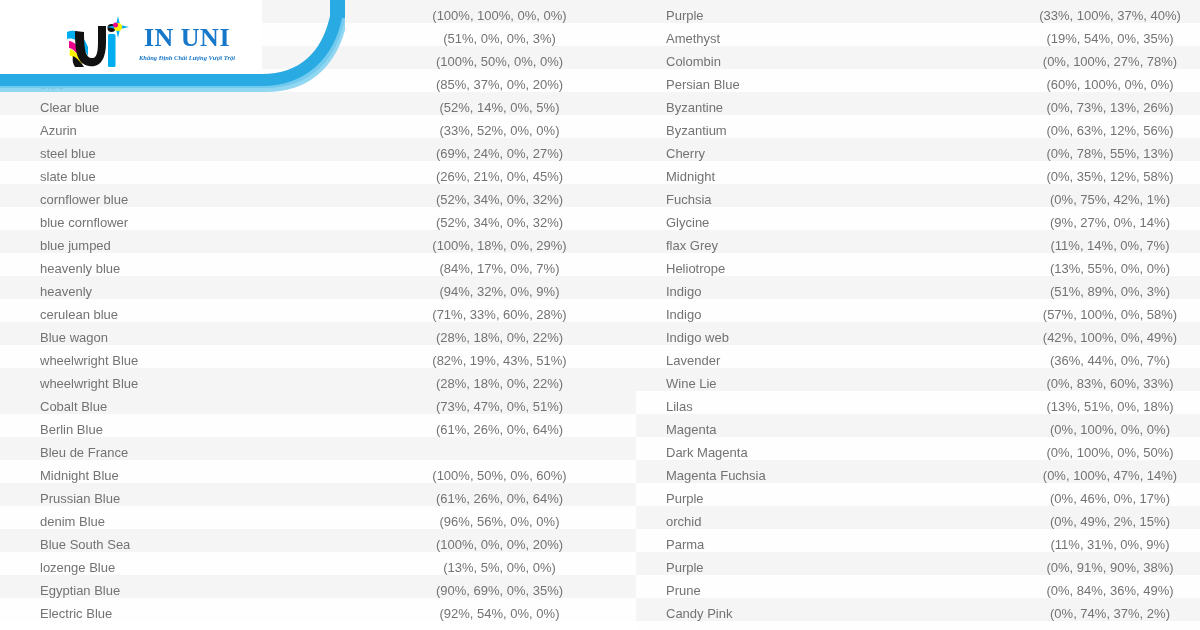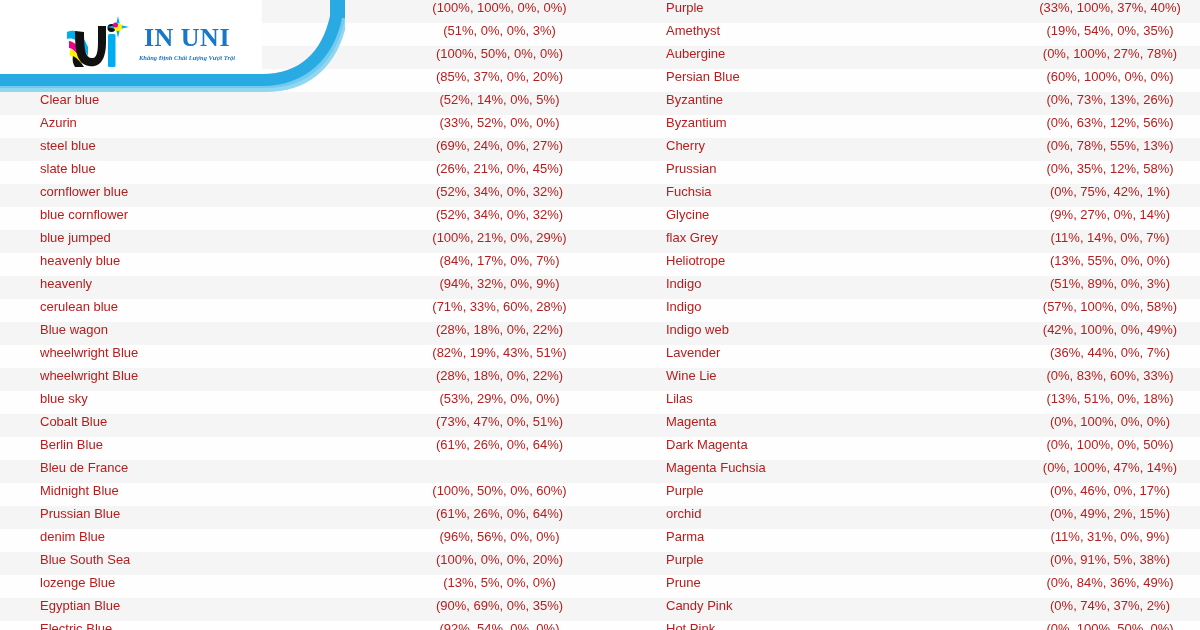--- a/index.html
+++ b/index.html
@@ -54,24 +54,24 @@
     display: flex;
   }
   .table {
     position: relative;
   }
   .table.left  { width: 636px; }
   .table.right { width: 564px; }
 
   .row {
     display: flex;
-    align-items: flex-start;
+    align-items: flex-end;
     height: 23px;
     font-size: 13px;
-    color: #b91c1c;
+    color: #737373;
   }
   .row.odd  { background: #f5f5f5; }
   .row.even { background: #fefefe; }
 
   .cell-name {
     display: flex; align-items: center;
     padding-left: 12px;
     white-space: nowrap;
     overflow: hidden;
   }
@@ -204,21 +204,21 @@
           <div class="cell-code">(52%, 34%, 0%, 32%)</div>
         </div>
         <div class="row even">
           <div class="cell-name">blue cornflower</div>
           <div class="cell-swatch" style="background: rgb(82, 114, 173);"></div>
           <div class="cell-code">(52%, 34%, 0%, 32%)</div>
         </div>
         <div class="row odd">
           <div class="cell-name">blue jumped</div>
           <div class="cell-swatch" style="background: rgb(0, 147, 181);"></div>
-          <div class="cell-code">(100%, 21%, 0%, 29%)</div>
+          <div class="cell-code">(100%, 18%, 0%, 29%)</div>
         </div>
         <div class="row even">
           <div class="cell-name">heavenly blue</div>
           <div class="cell-swatch" style="background: rgb(38, 198, 240);"></div>
           <div class="cell-code">(84%, 17%, 0%, 7%)</div>
         </div>
         <div class="row odd">
           <div class="cell-name">heavenly</div>
           <div class="cell-swatch" style="background: rgb(13, 156, 232);"></div>
           <div class="cell-code">(94%, 32%, 0%, 9%)</div>
@@ -236,25 +236,20 @@
         <div class="row even">
           <div class="cell-name">wheelwright Blue</div>
           <div class="cell-swatch" style="background: rgb(22, 113, 125);"></div>
           <div class="cell-code">(82%, 19%, 43%, 51%)</div>
         </div>
         <div class="row odd">
           <div class="cell-name">wheelwright Blue</div>
           <div class="cell-swatch" style="background: rgb(144, 159, 199);"></div>
           <div class="cell-code">(28%, 18%, 0%, 22%)</div>
         </div>
-        <div class="row even">
-          <div class="cell-name">blue sky</div>
-          <div class="cell-swatch" style="background: rgb(85, 153, 251);"></div>
-          <div class="cell-code">(53%, 29%, 0%, 0%)</div>
-        </div>
         <div class="row odd">
           <div class="cell-name">Cobalt Blue</div>
           <div class="cell-swatch" style="background: rgb(31, 66, 116);"></div>
           <div class="cell-code">(73%, 47%, 0%, 51%)</div>
         </div>
         <div class="row even">
           <div class="cell-name">Berlin Blue</div>
           <div class="cell-swatch" style="background: rgb(36, 57, 74);"></div>
           <div class="cell-code">(61%, 26%, 0%, 64%)</div>
         </div>
@@ -303,21 +298,21 @@
           <div class="cell-name">Purple</div>
           <div class="cell-swatch" style="background: rgb(102, 0, 153);"></div>
           <div class="cell-code">(33%, 100%, 37%, 40%)</div>
         </div>
         <div class="row even">
           <div class="cell-name">Amethyst</div>
           <div class="cell-swatch" style="background: rgb(134, 97, 184);"></div>
           <div class="cell-code">(19%, 54%, 0%, 35%)</div>
         </div>
         <div class="row odd">
-          <div class="cell-name">Aubergine</div>
+          <div class="cell-name">Colombin</div>
           <div class="cell-swatch" style="background: rgb(55, 0, 40);"></div>
           <div class="cell-code">(0%, 100%, 27%, 78%)</div>
         </div>
         <div class="row even">
           <div class="cell-name">Persian Blue</div>
           <div class="cell-swatch" style="background: rgb(102, 0, 255);"></div>
           <div class="cell-code">(60%, 100%, 0%, 0%)</div>
         </div>
         <div class="row odd">
           <div class="cell-name">Byzantine</div>
@@ -328,21 +323,21 @@
           <div class="cell-name">Byzantium</div>
           <div class="cell-swatch" style="background: rgb(112, 41, 99);"></div>
           <div class="cell-code">(0%, 63%, 12%, 56%)</div>
         </div>
         <div class="row odd">
           <div class="cell-name">Cherry</div>
           <div class="cell-swatch" style="background: rgb(222, 49, 99);"></div>
           <div class="cell-code">(0%, 78%, 55%, 13%)</div>
         </div>
         <div class="row even">
-          <div class="cell-name">Prussian</div>
+          <div class="cell-name">Midnight</div>
           <div class="cell-swatch" style="background: rgb(106, 69, 93);"></div>
           <div class="cell-code">(0%, 35%, 12%, 58%)</div>
         </div>
         <div class="row odd">
           <div class="cell-name">Fuchsia</div>
           <div class="cell-swatch" style="background: rgb(253, 63, 146);"></div>
           <div class="cell-code">(0%, 75%, 42%, 1%)</div>
         </div>
         <div class="row even">
           <div class="cell-name">Glycine</div>
@@ -415,21 +410,21 @@
           <div class="cell-code">(0%, 49%, 2%, 15%)</div>
         </div>
         <div class="row even">
           <div class="cell-name">Parma</div>
           <div class="cell-swatch" style="background: rgb(207, 160, 233);"></div>
           <div class="cell-code">(11%, 31%, 0%, 9%)</div>
         </div>
         <div class="row odd">
           <div class="cell-name">Purple</div>
           <div class="cell-swatch" style="background: rgb(158, 14, 64);"></div>
-          <div class="cell-code">(0%, 91%, 5%, 38%)</div>
+          <div class="cell-code">(0%, 91%, 90%, 38%)</div>
         </div>
         <div class="row even">
           <div class="cell-name">Prune</div>
           <div class="cell-swatch" style="background: rgb(129, 20, 83);"></div>
           <div class="cell-code">(0%, 84%, 36%, 49%)</div>
         </div>
         <div class="row odd">
           <div class="cell-name">Candy Pink</div>
           <div class="cell-swatch" style="background: rgb(250, 65, 137);"></div>
           <div class="cell-code">(0%, 74%, 37%, 2%)</div>

